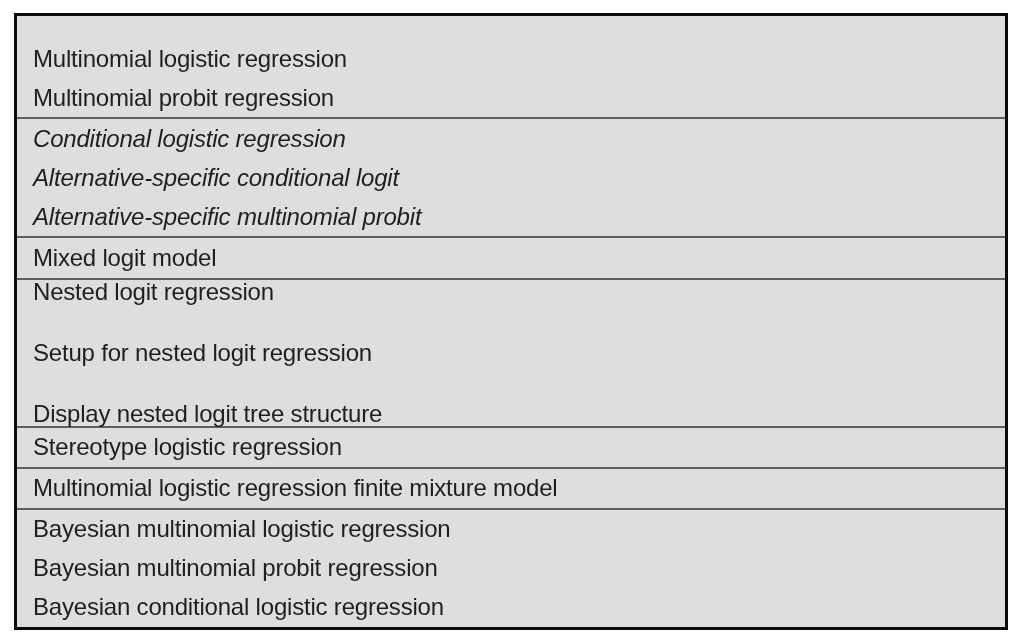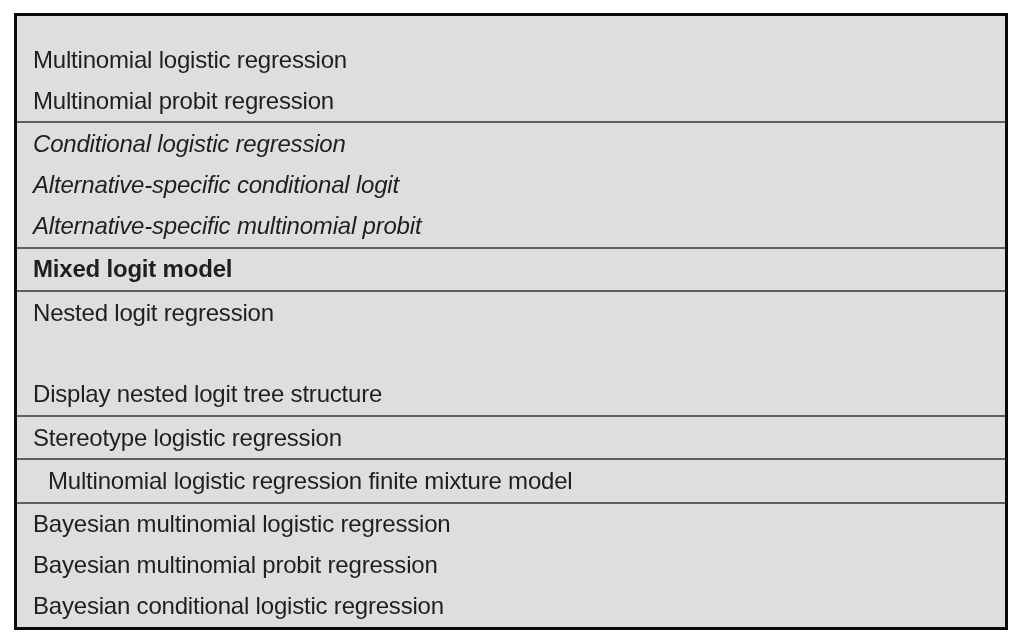--- a/index.html
+++ b/index.html
@@ -70,39 +70,42 @@
         <div class="row">
           <span class="row-label">Conditional logistic regression</span>
         </div>
         <div class="row">
           <span class="row-label">Alternative-specific conditional logit</span>
         </div>
         <div class="row">
           <span class="row-label">Alternative-specific multinomial probit</span>
         </div>
       </div>
-      <div class="group" style="flex-grow: 1; font-weight: bold;">
+      <div class="group" style="flex-grow: 1;">
         <div class="row">
           <span class="row-label">Mixed logit model</span>
         </div>
       </div>
       <div class="group" style="flex-grow: 3; gap: 37px;">
         <div class="row">
           <span class="row-label">Nested logit regression</span>
+        </div>
+        <div class="row">
+          <span class="row-label">Setup for nested logit regression</span>
         </div>
         <div class="row">
           <span class="row-label">Display nested logit tree structure</span>
         </div>
       </div>
       <div class="group" style="flex-grow: 1;">
         <div class="row">
           <span class="row-label">Stereotype logistic regression</span>
         </div>
       </div>
-      <div class="group" style="flex-grow: 1; padding-left: 15px;">
+      <div class="group" style="flex-grow: 1;">
         <div class="row">
           <span class="row-label">Multinomial logistic regression finite mixture model</span>
         </div>
       </div>
       <div class="group" style="flex-grow: 3; border-radius: 7px;">
         <div class="row">
           <span class="row-label">Bayesian multinomial logistic regression</span>
         </div>
         <div class="row">
           <span class="row-label">Bayesian multinomial probit regression</span>

